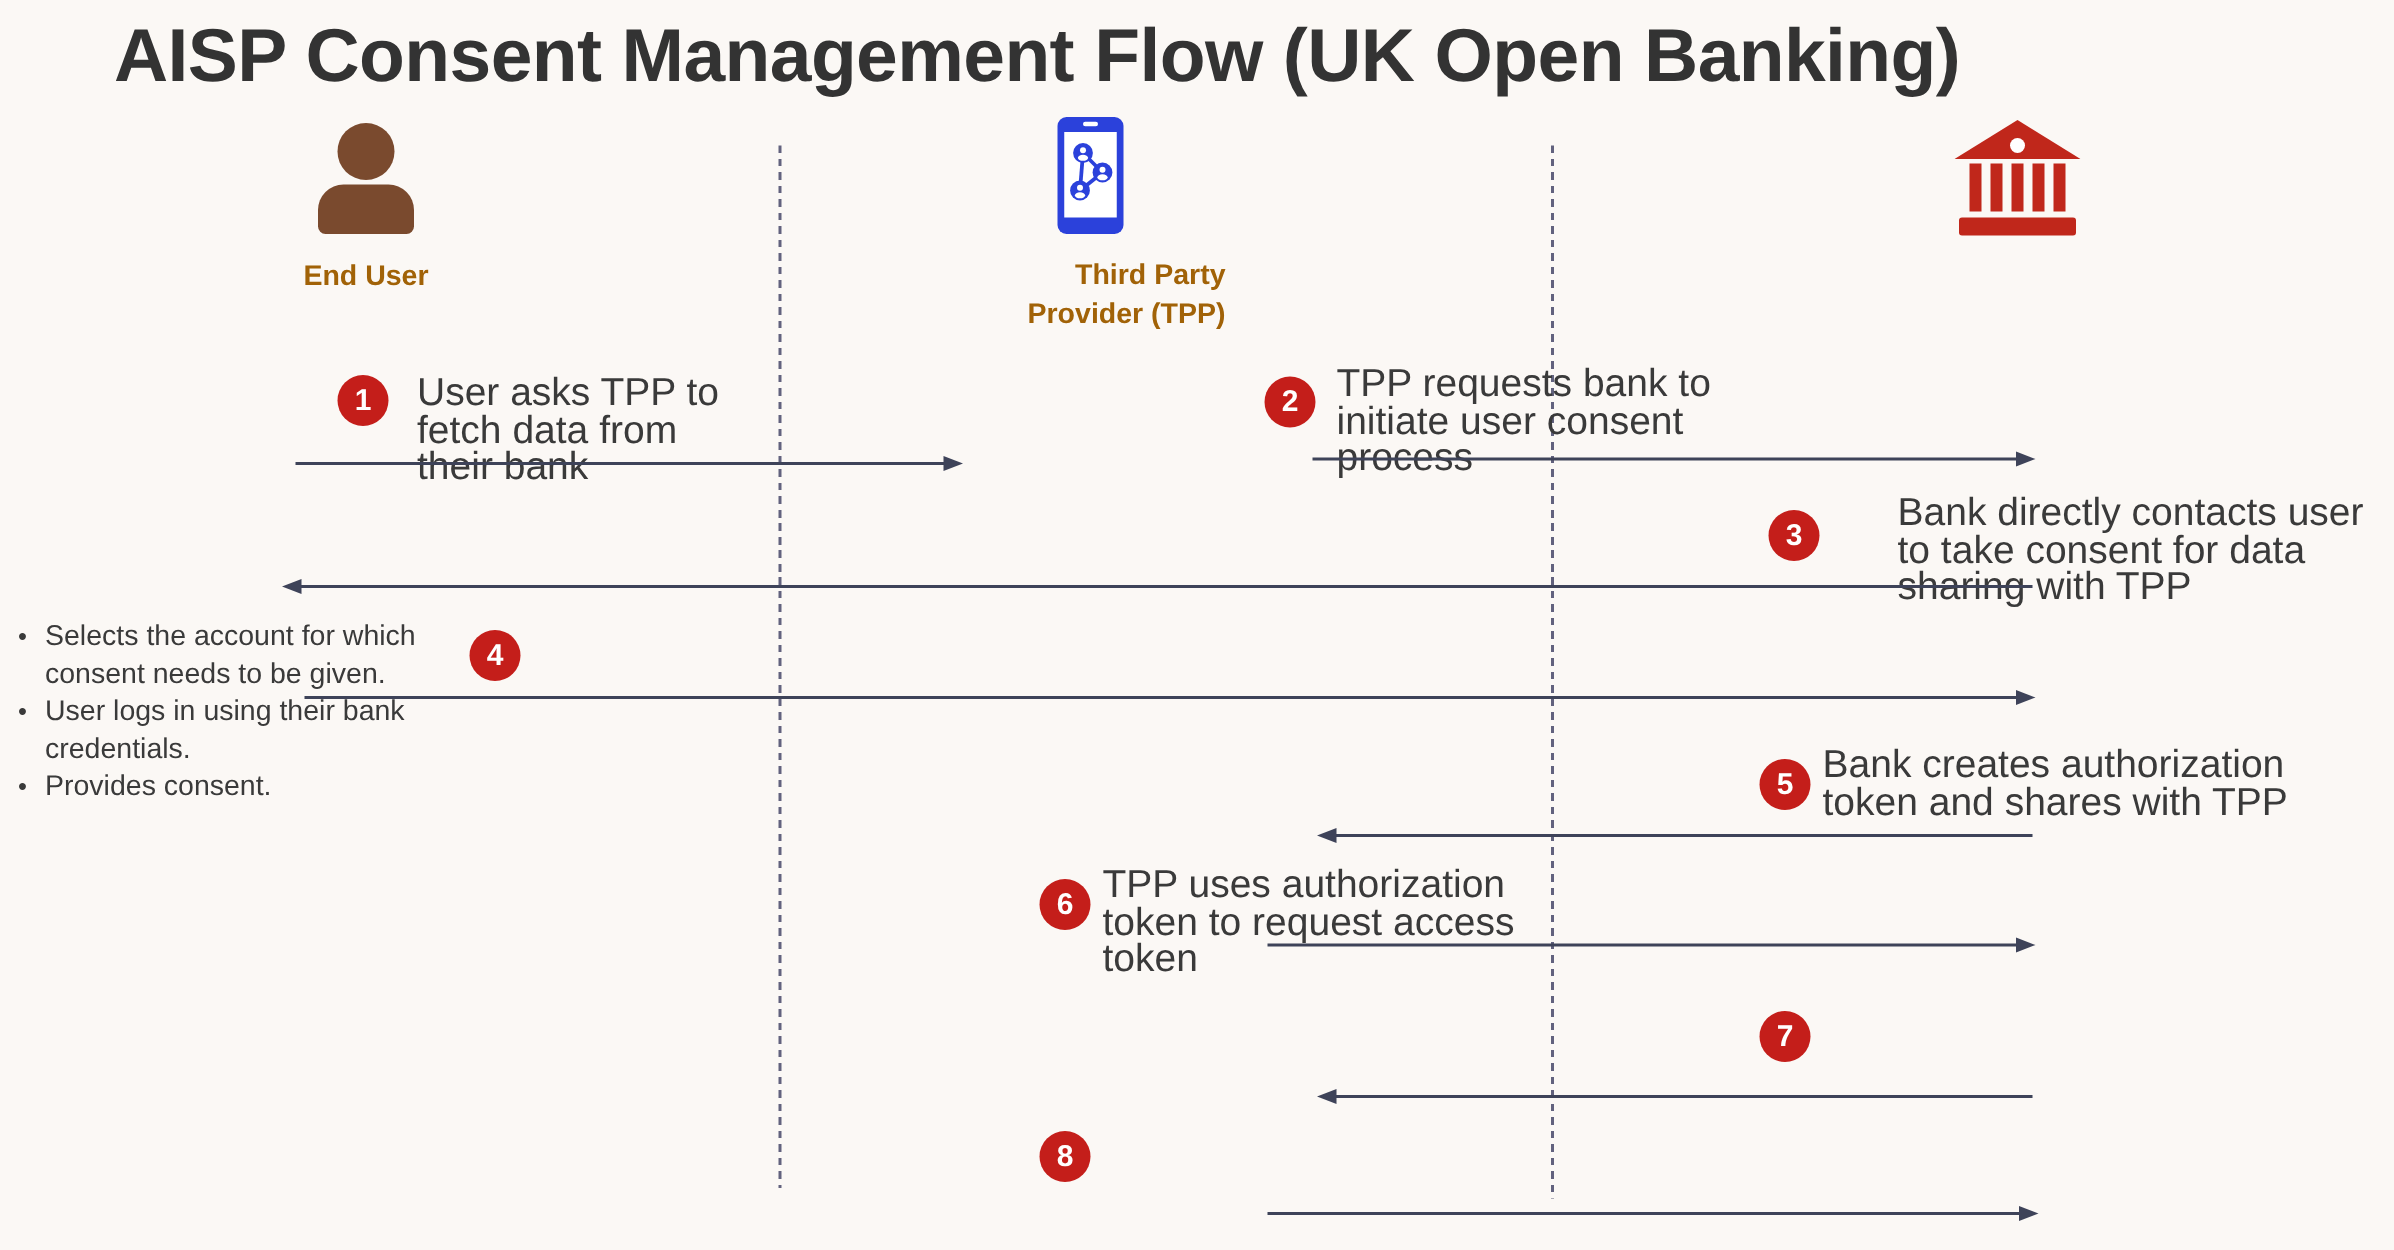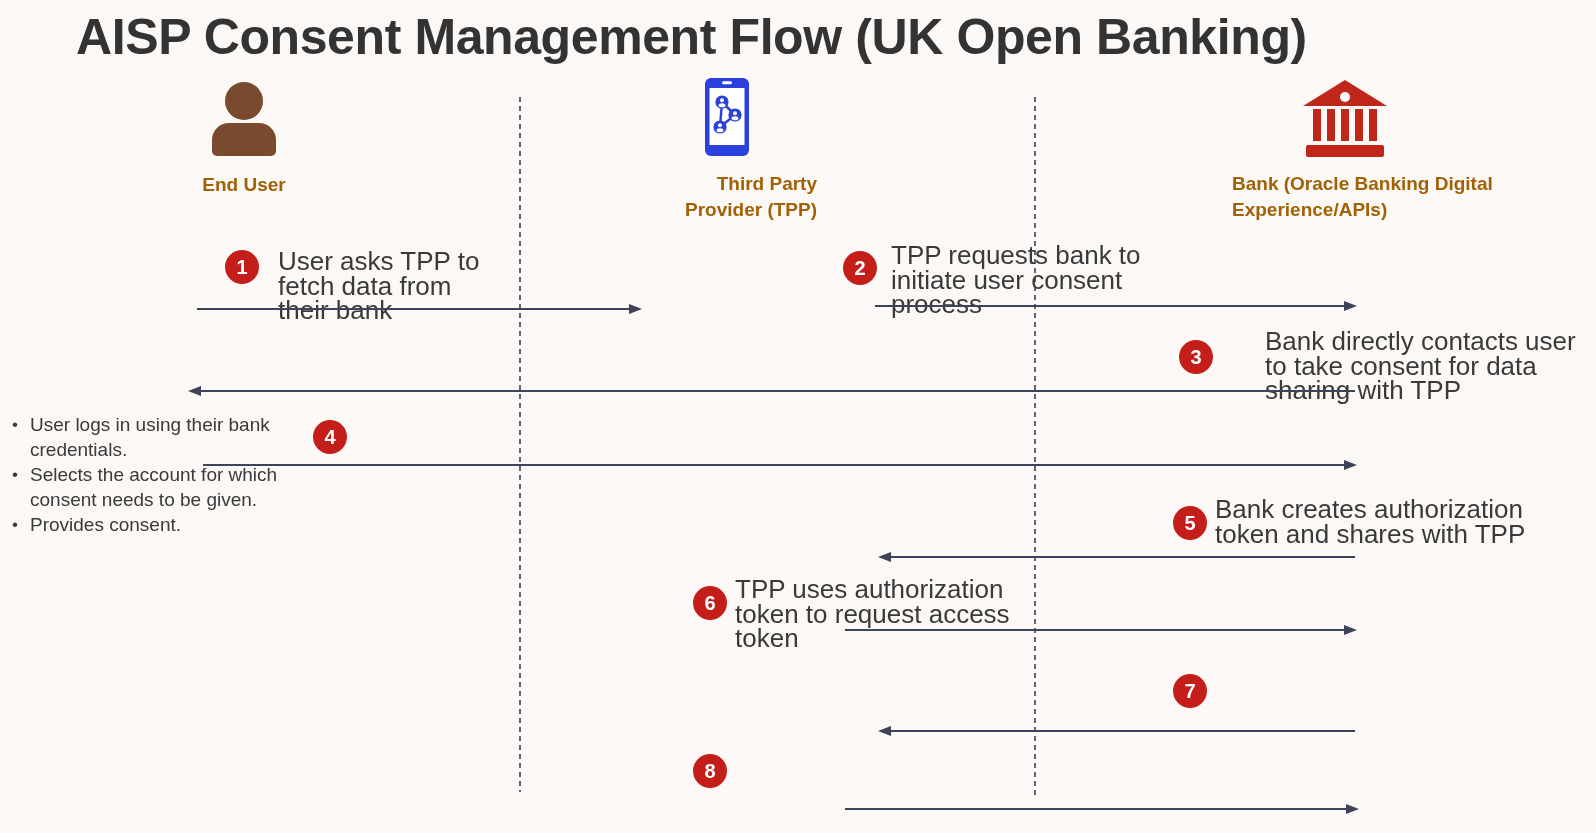--- a/index.html
+++ b/index.html
@@ -93,37 +93,36 @@
         <rect x="10" y="29" width="8" height="32"></rect>
         <rect x="24" y="29" width="8" height="32"></rect>
         <rect x="38" y="29" width="8" height="32"></rect>
         <rect x="52" y="29" width="8" height="32"></rect>
         <rect x="66" y="29" width="8" height="32"></rect>
         <rect x="3" y="65" width="78" height="12" rx="2"></rect>
       </g>
       <circle cx="42" cy="17" r="5" fill="#FFFFFF"></circle>
     </svg>
   </div>
-  <div class="actor-label" style="left:1232px; top:171px; width:290px;">Bank (Oracle Banking Digital Experience/APIs)</div>
 
   <div class="badge" style="left:225px; top:250px;">1</div>
   <div class="note" style="left:278px; top:249px; width:215px;">User asks TPP to fetch data from their bank</div>
   <div class="arrow right" style="left:197px; top:308px; width:433px;"></div>
 
   <div class="badge" style="left:843px; top:251px;">2</div>
   <div class="note" style="left:891px; top:243px; width:275px;">TPP requests bank to initiate user consent process</div>
   <div class="arrow right" style="left:875px; top:305px; width:470px;"></div>
 
   <div class="badge" style="left:1179px; top:340px;">3</div>
   <div class="note" style="left:1217px; top:329px; width:332px;margin-left:48px;">Bank directly contacts user to take consent for data sharing with TPP</div>
   <div class="arrow left" style="left:200px; top:390px; width:1155px;"></div>
 
   <ul class="bullets" style="left:8px; top:412px; width:320px;">
+    <li>Selects the account for which consent needs to be given.</li>
     <li>User logs in using their bank credentials.</li>
-    <li>Selects the account for which consent needs to be given.</li>
     <li>Provides consent.</li>
   </ul>
   <div class="badge" style="left:313px; top:420px;">4</div>
   <div class="arrow right" style="left:203px; top:464px; width:1142px;"></div>
 
   <div class="badge" style="left:1173px; top:506px;">5</div>
   <div class="note" style="left:1215px; top:497px; width:320px;">Bank creates authorization token and shares with TPP</div>
   <div class="arrow left" style="left:890px; top:556px; width:465px;"></div>
 
   <div class="badge" style="left:693px; top:586px;">6</div>

